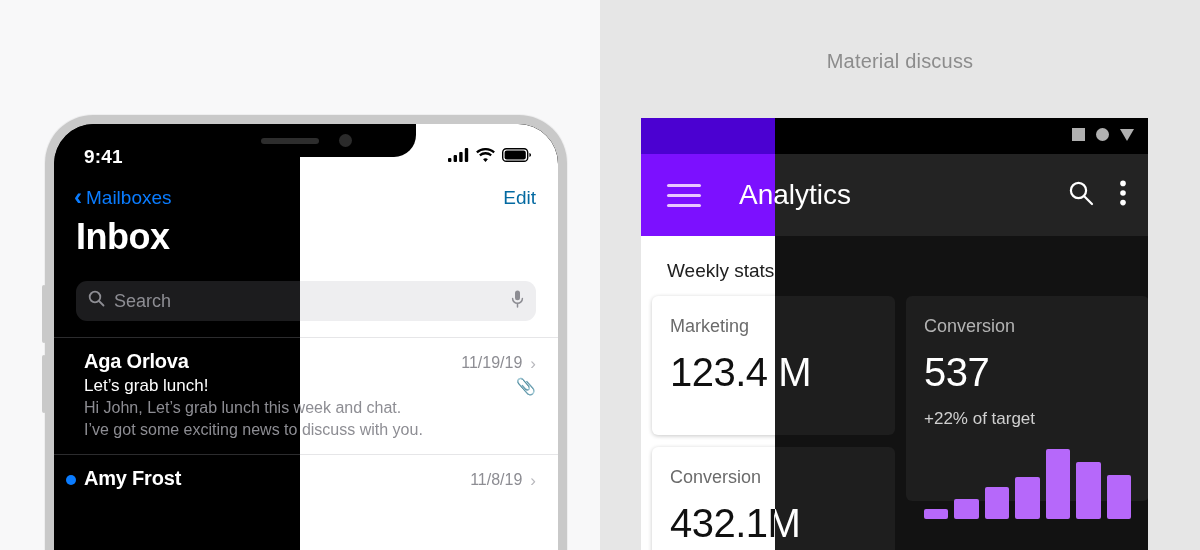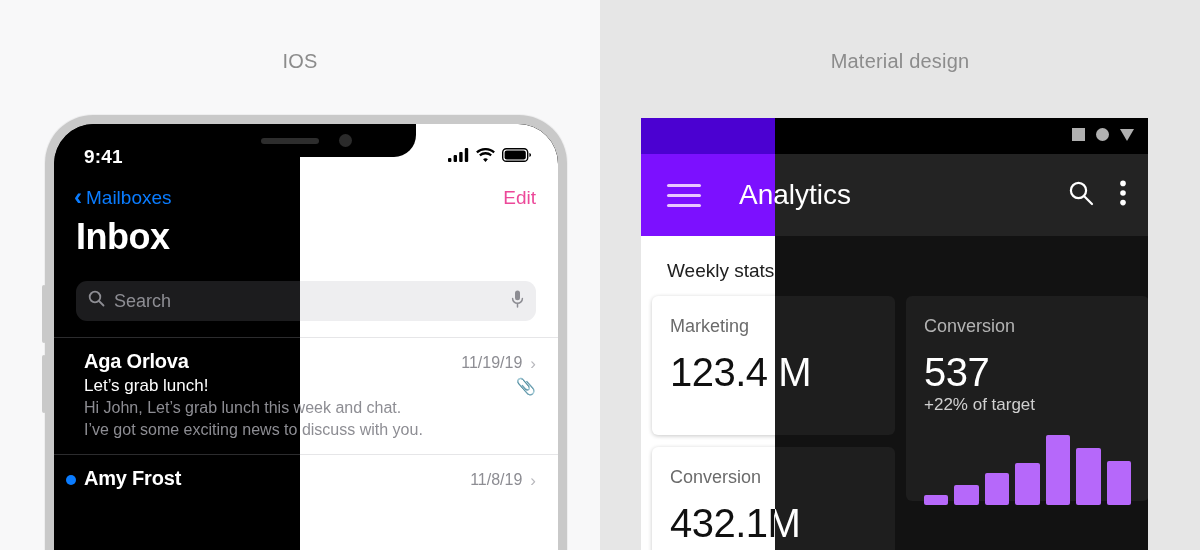--- a/index.html
+++ b/index.html
@@ -67,21 +67,21 @@
   .clock { font-size:19px; font-weight:700; letter-spacing:.2px;text-align:right; }
   .status-icons { display:flex; align-items:center; gap:7px; }
 
   .navbar {
     position:absolute; top:52px; left:0; right:0; height:44px;
     display:flex; align-items:center; justify-content:space-between;
     padding:0 22px 0 20px;
   }
   .back { display:flex; align-items:center; gap:4px; color:#0a7cff; font-size:19px; }
   .back .chev { font-size:24px; font-weight:700; line-height:1; margin-top:-2px; }
-  .edit { color:#ec4899; font-size:19px;text-align:center; }
+  .edit { color:#0369a1; font-size:19px;text-align:center; }
 
   .big-title { position:absolute; top:92px; left:22px; font-size:36px; font-weight:700; letter-spacing:-.5px; }
 
   .searchbar {
     position:absolute; top:157px; left:22px; right:22px; height:40px;
     border-radius:11px; display:flex; align-items:center; padding:0 12px;
     font-size:18px;
   }
   .ios-dark .searchbar  { background:#1c1c1e; color:#8d8d93; }
   .ios-light .searchbar { background:#eeeef0; color:#8d8d93; }
@@ -140,33 +140,32 @@
   .md-dark  .md-card { background:#1e1e1e; }
   .card-tall { height:139px; }
   .card-big  { height:205px; }
 
   .card-label { font-size:18px; }
   .md-light .card-label { color:#6b6b6b; }
   .md-dark  .card-label { color:#b3b3b3; }
   .card-value { font-size:40px; margin-top:13px; letter-spacing:-.5px; }
   .md-light .card-value { color:#101010; }
   .md-dark  .card-value { color:#ffffff; }
-  .card-sub { font-size:17px; }
+  .card-sub { font-size:17px; margin-top:14px; }
   .md-light .card-sub { color:#6b6b6b; }
   .md-dark  .card-sub { color:#d0d0d0; }
 
   .bars { display:flex; align-items:flex-end; gap:6px; height:78px; margin-top:12px; }
   .bar { flex:1; border-radius:2px; background:#b668fa; }
   .md-light .bar { background:#a855f7; }
 </style>
 </head>
 <body>
 
 <section class="half half-ios">
-  <div class="panel-caption">IOS</div>
 
   <div class="phone">
     <div class="phone-btn btn-a"></div>
     <div class="phone-btn btn-b"></div>
 
     <div class="screen">
 
       <div class="ios-layer ios-dark">
         <div class="statusbar">
           <div class="clock">9:41</div>
@@ -339,21 +338,21 @@
       <div class="notch">
         <div class="speaker"></div>
         <div class="camera"></div>
       </div>
 
     </div>
   </div>
 </section>
 
 <section class="half half-md">
-  <div class="panel-caption">Material design</div>
+  <div class="panel-caption">Material discuss</div>
 
   <div class="md-device">
 
     <div class="md-layer md-light">
       <div class="md-status">
         <span><svg width="13" height="13" viewBox="0 0 13 13">
               <rect width="13" height="13" fill="#cfa9ff"></rect>
             </svg></span>
         <span><svg width="13" height="13" viewBox="0 0 13 13">
               <circle cx="6.5" cy="6.5" r="6.5" fill="#cfa9ff"></circle>

